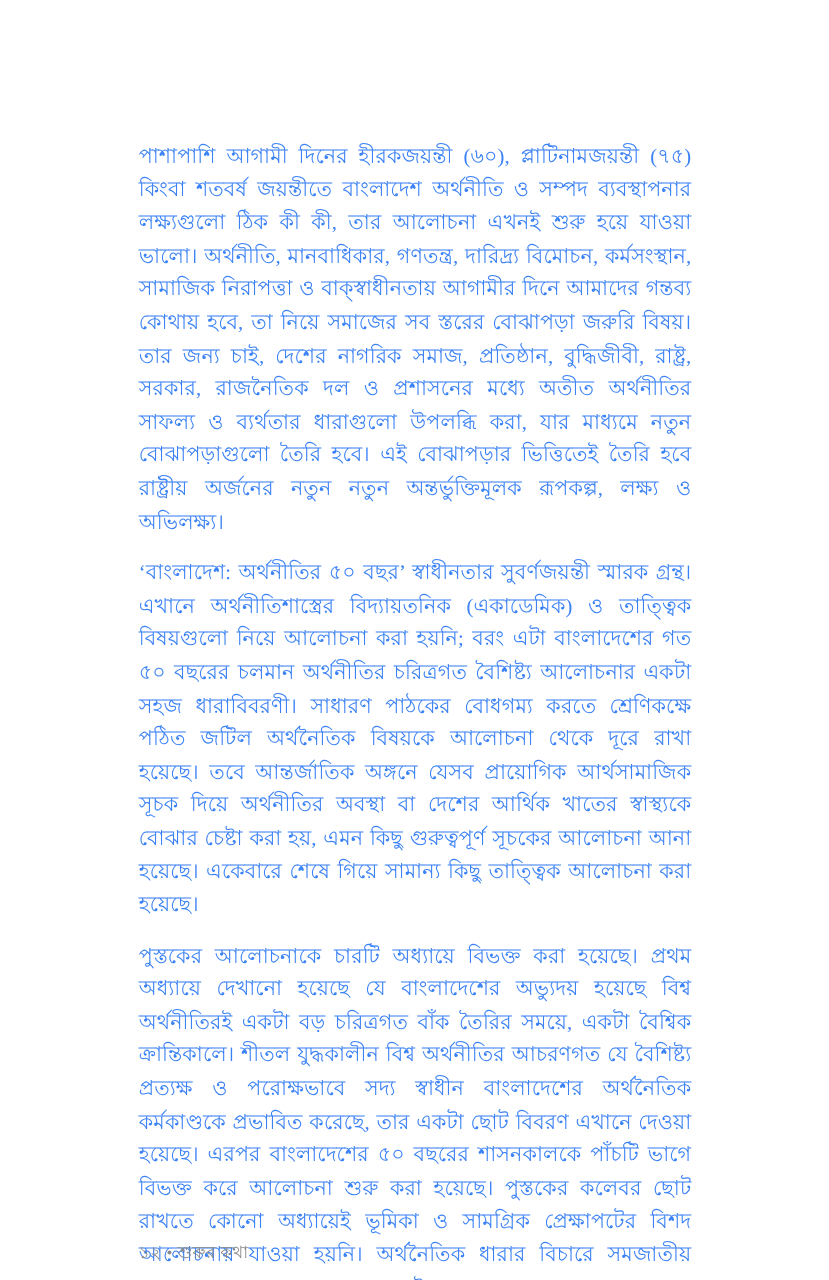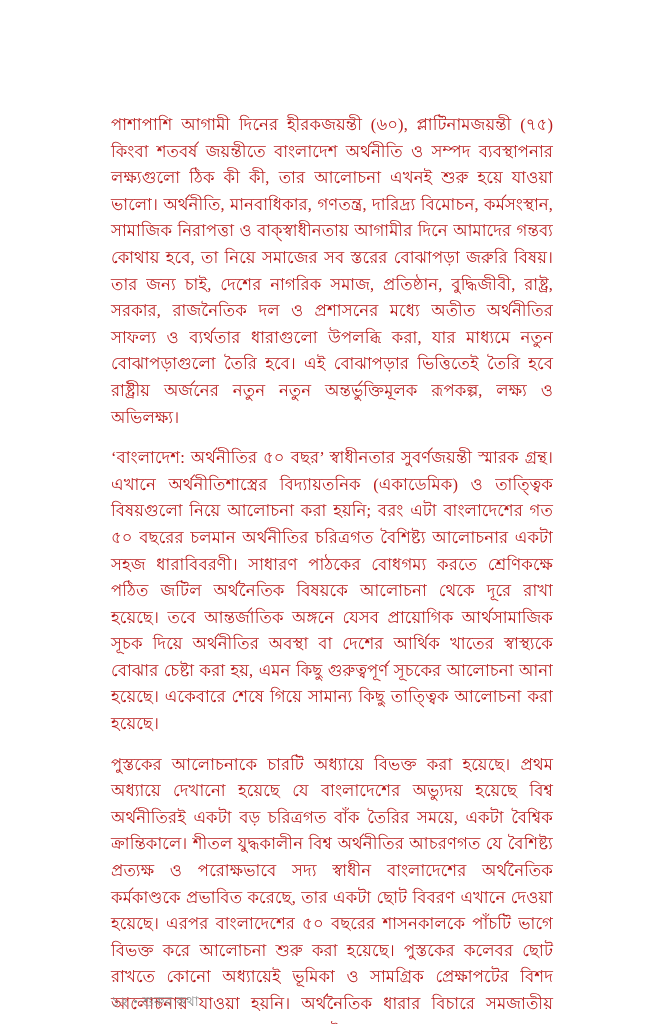--- a/index.html
+++ b/index.html
@@ -31,21 +31,21 @@
     top: 112px;
     width: 442px;
   }
 
   .para {
     margin: 0 0 14px 0;
     text-align: justify;
     text-justify: inter-word;
     font-size: 16.5px;
     line-height: 26.6px;
-    color: #b91c1c;
+    color: #3b82f6;
     letter-spacing: 0.1px;
     word-spacing: 0.5px;
     hyphens: none;
   }
 
   .para:last-of-type {
     margin-bottom: 0;
   }
 
   

